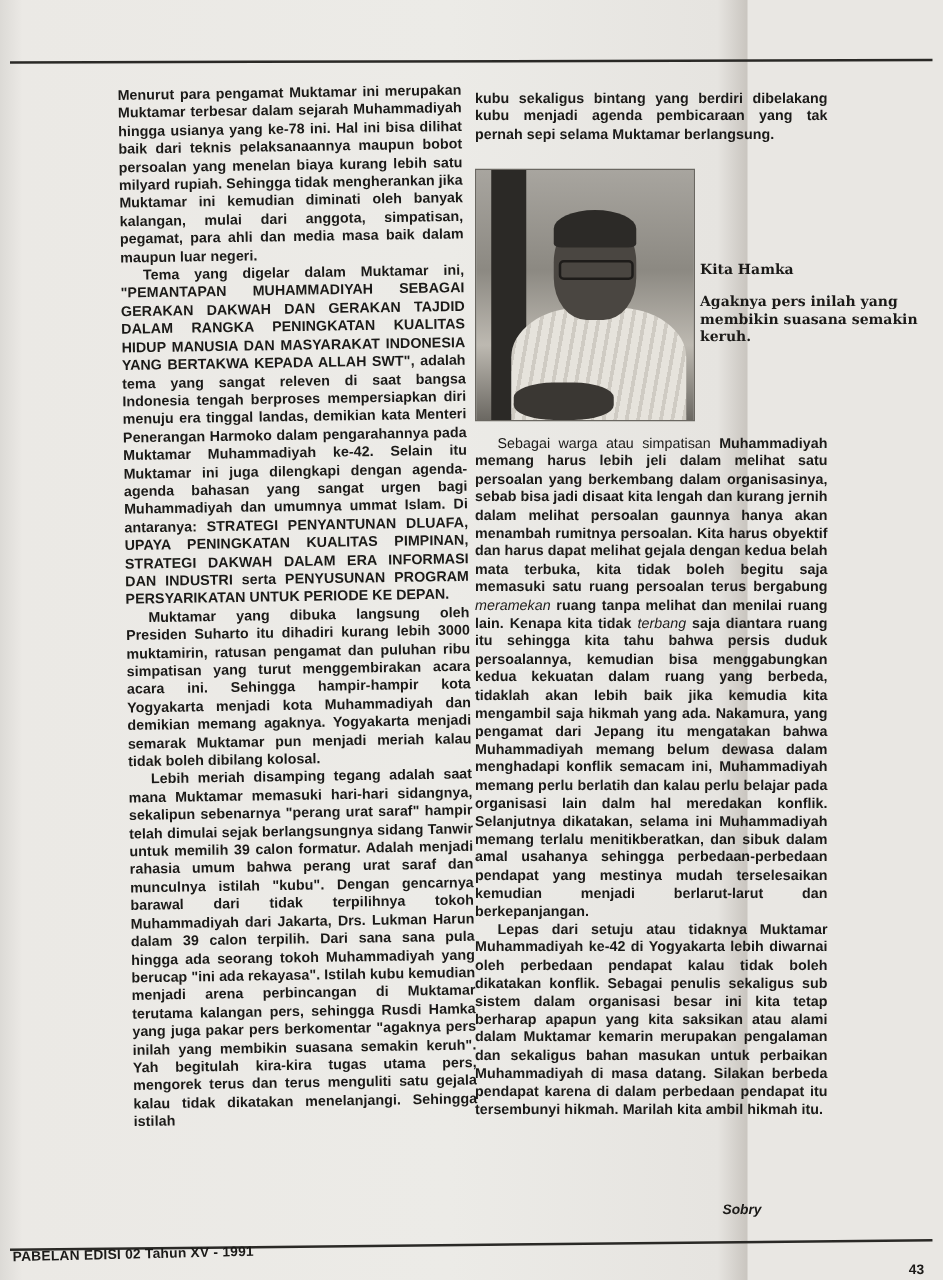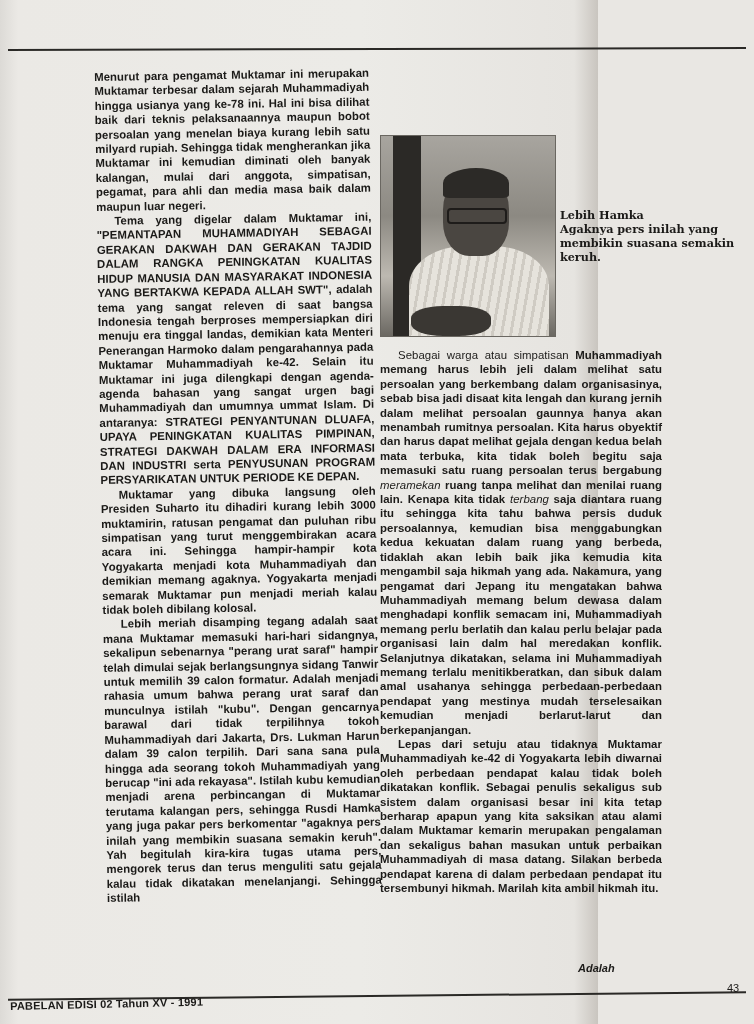--- a/index.html
+++ b/index.html
@@ -45,68 +45,71 @@
   .photo .head { position:absolute; left:62px; top:36px; width:66px; height:84px; border-radius:45% 45% 40% 40%; background:#4a4641; }
   .photo .hair { position:absolute; left:62px; top:32px; width:66px; height:30px; border-radius:50% 50% 10% 10%; background:#2c2a27; }
   .photo .glasses { position:absolute; left:66px; top:72px; width:56px; height:12px; border:2px solid #1e1c1a; border-radius:4px; }
   .photo .shirt { position:absolute; left:28px; top:110px; width:140px; height:100px; border-radius:40% 40% 0 0; background: repeating-linear-gradient(100deg, #e6e3dc 0 6px, #cfcbc3 6px 9px); }
   .photo .hands { position:absolute; left:30px; top:170px; width:80px; height:30px; background:#3a3733; border-radius:40%; }
   .caption {
     position: absolute; left: 560px; top: 208px; width: 175px;
     font-family: "DejaVu Serif", serif; font-size: 11.2px; line-height: 14px;
   }
   .caption .name { font-weight: bold; }
-  .caption .quote { font-weight: bold; }
+  .caption .quote { font-weight: bold; margin-top: 12px; }
   .signature {
     position: absolute; left: 578px; top: 962px;
     font-size: 11px; font-style: italic; font-weight: bold;
   }
   .footer-left {
     position: absolute; left: 10px; top: 1000px;
     font-size: 11px; font-weight: bold; letter-spacing: 0.2px;
     transform: rotate(-1.3deg); transform-origin: left top;
   }
   .footer-right {
-    position: absolute; left: 727px; top: 982px;
-    font-size: 11px; font-weight: normal;
+    position: absolute; left: 727px; top: 1010px;
+    font-size: 11px; font-weight: bold;
   }
 </style>
 </head>
 <body>
 
 <div class="page">
   <div class="top-rule"></div>
 
   <div class="col col-left">
     <div class="skew">
       <p>Menurut para pengamat Muktamar ini merupakan Muktamar terbesar dalam sejarah Muhammadiyah hingga usianya yang ke-78 ini. Hal ini bisa dilihat baik dari teknis pelaksanaannya maupun bobot persoalan yang menelan biaya kurang lebih satu milyard rupiah. Sehingga tidak mengherankan jika Muktamar ini kemudian diminati oleh banyak kalangan, mulai dari anggota, simpatisan, pegamat, para ahli dan media masa baik dalam maupun luar negeri.</p>
       <p class="indent">Tema yang digelar dalam Muktamar ini, "PEMANTAPAN MUHAMMADIYAH SEBAGAI GERAKAN DAKWAH DAN GERAKAN TAJDID DALAM RANGKA PENINGKATAN KUALITAS HIDUP MANUSIA DAN MASYARAKAT INDONESIA YANG BERTAKWA KEPADA ALLAH SWT", adalah tema yang sangat releven di saat bangsa Indonesia tengah berproses mempersiapkan diri menuju era tinggal landas, demikian kata Menteri Penerangan Harmoko dalam pengarahannya pada Muktamar Muhammadiyah ke-42. Selain itu Muktamar ini juga dilengkapi dengan agenda-agenda bahasan yang sangat urgen bagi Muhammadiyah dan umumnya ummat Islam. Di antaranya: STRATEGI PENYANTUNAN DLUAFA, UPAYA PENINGKATAN KUALITAS PIMPINAN, STRATEGI DAKWAH DALAM ERA INFORMASI DAN INDUSTRI serta PENYUSUNAN PROGRAM PERSYARIKATAN UNTUK PERIODE KE DEPAN.</p>
       <p class="indent">Muktamar yang dibuka langsung oleh Presiden Suharto itu dihadiri kurang lebih 3000 muktamirin, ratusan pengamat dan puluhan ribu simpatisan yang turut menggembirakan acara acara ini. Sehingga hampir-hampir kota Yogyakarta menjadi kota Muhammadiyah dan demikian memang agaknya. Yogyakarta menjadi semarak Muktamar pun menjadi meriah kalau tidak boleh dibilang kolosal.</p>
       <p class="indent">Lebih meriah disamping tegang adalah saat mana Muktamar memasuki hari-hari sidangnya, sekalipun sebenarnya "perang urat saraf" hampir telah dimulai sejak berlangsungnya sidang Tanwir untuk memilih 39 calon formatur. Adalah menjadi rahasia umum bahwa perang urat saraf dan munculnya istilah "kubu". Dengan gencarnya barawal dari tidak terpilihnya tokoh Muhammadiyah dari Jakarta, Drs. Lukman Harun dalam 39 calon terpilih. Dari sana sana pula hingga ada seorang tokoh Muhammadiyah yang berucap "ini ada rekayasa". Istilah kubu kemudian menjadi arena perbincangan di Muktamar terutama kalangan pers, sehingga Rusdi Hamka yang juga pakar pers berkomentar "agaknya pers inilah yang membikin suasana semakin keruh". Yah begitulah kira-kira tugas utama pers, mengorek terus dan terus menguliti satu gejala kalau tidak dikatakan menelanjangi. Sehingga istilah</p>
     </div>
   </div>
 
+  <div class="col col-right">
+    <p>kubu sekaligus bintang yang berdiri dibelakang kubu menjadi agenda pembicaraan yang tak pernah sepi selama Muktamar berlangsung.</p>
+  </div>
 
   <div class="photo">
     <div class="post"></div>
     <div class="shirt"></div>
     <div class="head"></div>
     <div class="hair"></div>
     <div class="glasses"></div>
     <div class="hands"></div>
   </div>
 
   <div class="caption">
-    <div class="name">Lebih Hamka</div>
+    <div class="name">Kita Hamka</div>
     <div class="quote">Agaknya pers inilah yang membikin suasana semakin keruh.</div>
   </div>
 
   <div class="col col-right" style="top: 348px;">
     <p class="indent"><span class="b">Sebagai warga atau simpatisan</span><span> Muhammadiyah memang harus lebih jeli dalam melihat satu persoalan yang berkembang dalam organisasinya, sebab bisa jadi disaat kita lengah dan kurang jernih dalam melihat persoalan gaunnya hanya akan menambah rumitnya persoalan. Kita harus obyektif dan harus dapat melihat gejala dengan kedua belah mata terbuka, kita tidak boleh begitu saja memasuki satu ruang persoalan terus bergabung </span><em>meramekan</em><span> ruang tanpa melihat dan menilai ruang lain. Kenapa kita tidak </span><em>terbang</em><span> saja diantara ruang itu sehingga kita tahu bahwa persis duduk persoalannya, kemudian bisa menggabungkan kedua kekuatan dalam ruang yang berbeda, tidaklah akan lebih baik jika kemudia kita mengambil saja hikmah yang ada. Nakamura, yang pengamat dari Jepang itu mengatakan bahwa Muhammadiyah memang belum dewasa dalam menghadapi konflik semacam ini, Muhammadiyah memang perlu berlatih dan kalau perlu belajar pada organisasi lain dalm hal meredakan konflik. Selanjutnya dikatakan, selama ini Muhammadiyah memang terlalu menitikberatkan, dan sibuk dalam amal usahanya sehingga perbedaan-perbedaan pendapat yang mestinya mudah terselesaikan kemudian menjadi berlarut-larut dan berkepanjangan.</span></p>
     <p class="indent">Lepas dari setuju atau tidaknya Muktamar Muhammadiyah ke-42 di Yogyakarta lebih diwarnai oleh perbedaan pendapat kalau tidak boleh dikatakan konflik. Sebagai penulis sekaligus sub sistem dalam organisasi besar ini kita tetap berharap apapun yang kita saksikan atau alami dalam Muktamar kemarin merupakan pengalaman dan sekaligus bahan masukan untuk perbaikan Muhammadiyah di masa datang. Silakan berbeda pendapat karena di dalam perbedaan pendapat itu tersembunyi hikmah. Marilah kita ambil hikmah itu.</p>
   </div>
 
-  <div class="signature">Adalah</div>
+  <div class="signature">Sobry</div>
 
   <div class="bottom-rule"></div>
   <div class="footer-left">PABELAN EDISI 02 Tahun XV - 1991</div>
   <div class="footer-right">43</div>
 </div>
 
 </body></html>

